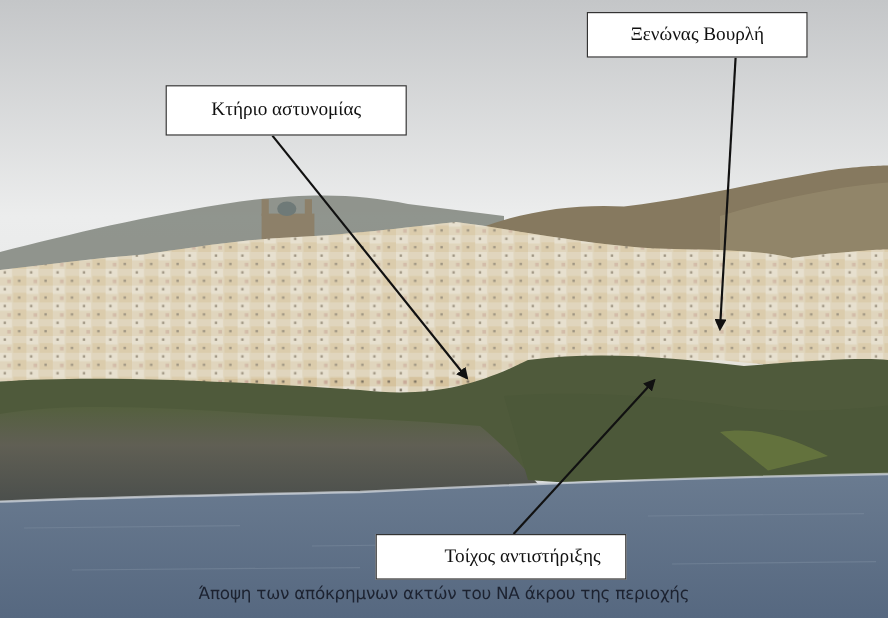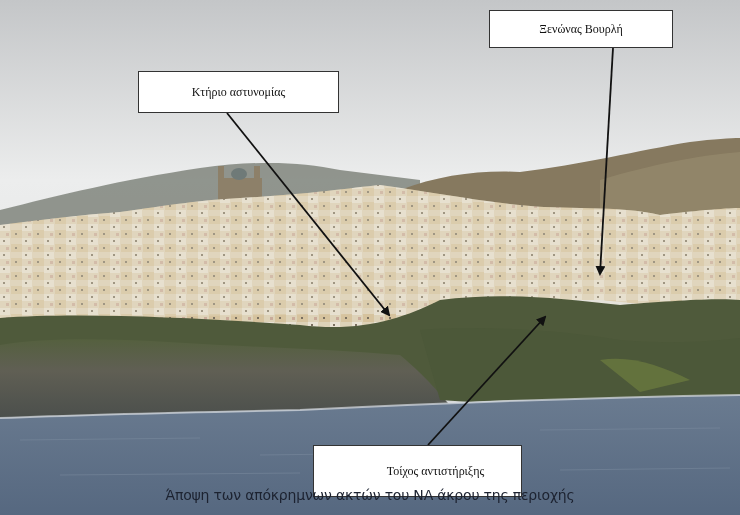--- a/index.html
+++ b/index.html
@@ -1,21 +1,21 @@
 <!DOCTYPE html>
 <html><head>
   <meta charset="utf-8">
   <style>
     html, body { margin:0; padding:0; }
     body { width:740px; height:515px; overflow:hidden; background:#fff; }
     #scene { position:relative; width:740px; height:515px; overflow:hidden; }
     #scene svg.bg { position:absolute; left:0; top:0; }
     .label-box {
       position:absolute; background:#fff; border:1.5px solid #333;
-      font-family:"Liberation Serif","DejaVu Serif",serif; font-size:12px; color:#111;
+      font-family:"Liberation Serif","DejaVu Serif",serif; font-size:16px; color:#111;
       display:flex; align-items:center; justify-content:center; box-sizing:border-box;
       white-space:nowrap;
     }
     .caption {
       position:absolute; left:0; width:740px; top:487px; text-align:center;
       font-family:"DejaVu Sans","Liberation Sans",sans-serif; font-size:14px; color:#1c2230;
       letter-spacing:-0.2px;
     }
   </style>
 </head>
@@ -87,16 +87,16 @@
         <path d="M0 0 L10 5 L0 10 Z" fill="#111"></path>
       </marker>
     </defs>
     <line x1="613" y1="48" x2="600" y2="274" stroke="#111" stroke-width="1.8" marker-end="url(#ah)"></line>
     <line x1="227" y1="113" x2="389" y2="315" stroke="#111" stroke-width="1.8" marker-end="url(#ah)"></line>
     <line x1="428" y1="445" x2="545" y2="317" stroke="#111" stroke-width="1.8" marker-end="url(#ah)"></line>
   </svg>
 
   <div class="label-box" style="left:489px; top:10px; width:184px; height:38px;">Ξενώνας Βουρλή</div>
   <div class="label-box" style="left:138px; top:71px; width:201px; height:42px;">Κτήριο αστυνομίας</div>
-  <div class="label-box" style="left:313px; top:445px; width:209px; height:52px;padding-left:36px;">Τοίχος αντιστήριξης</div>
+  <div class="label-box" style="left:313px; top:445px; width:209px; height:38px;padding-left:36px;">Τοίχος αντιστήριξης</div>
 
   <div class="caption">Άποψη των απόκρημνων ακτών του ΝΑ άκρου της περιοχής</div>
 </div>
 
 </body></html>

